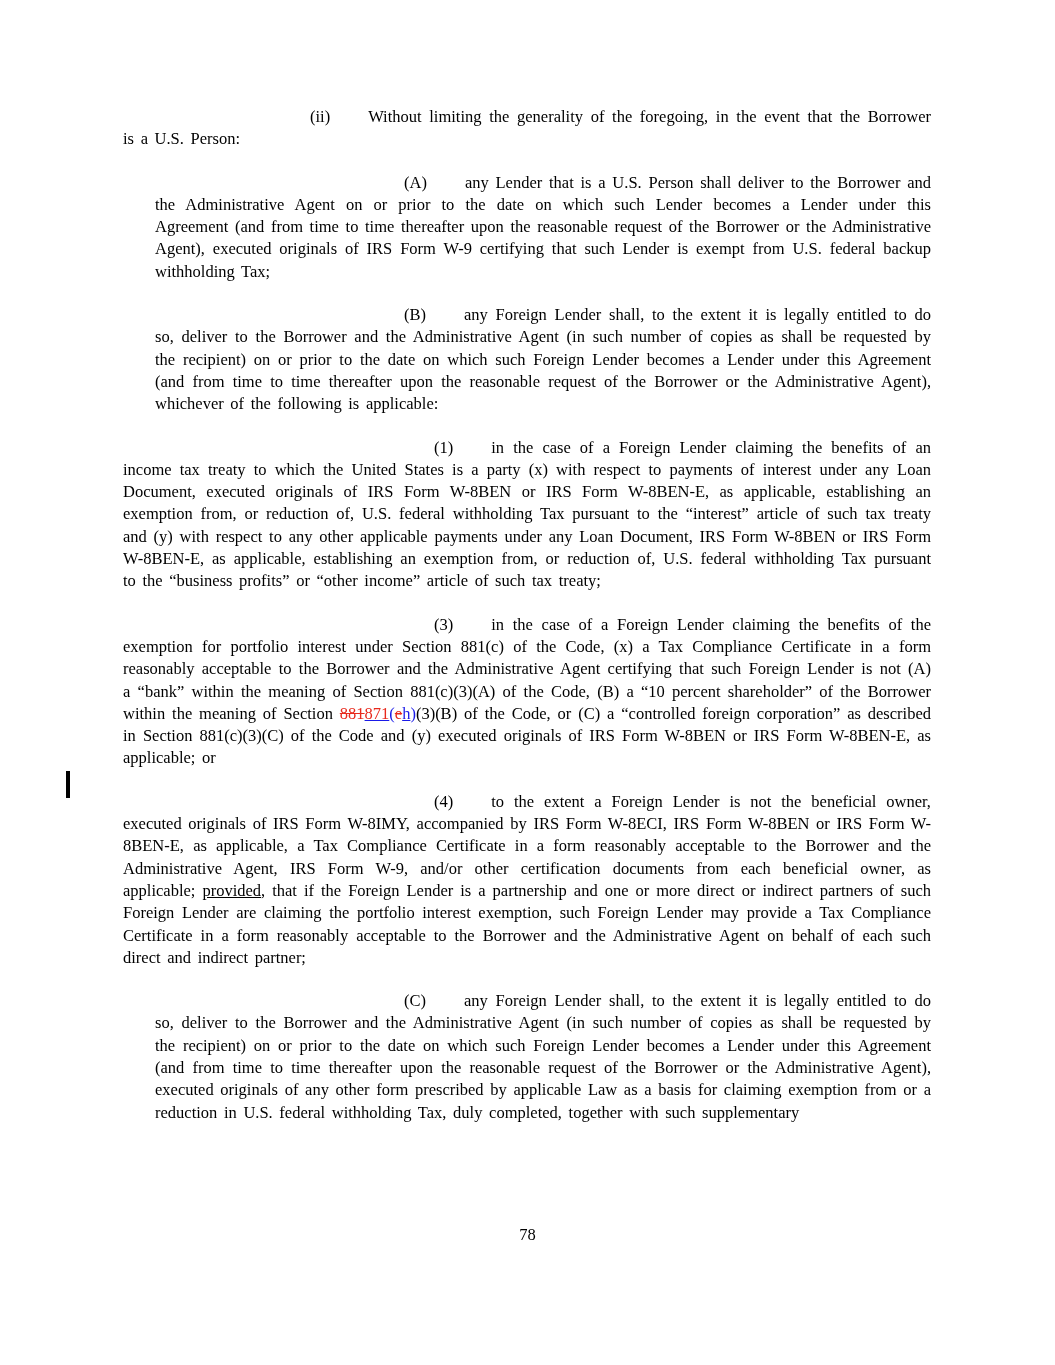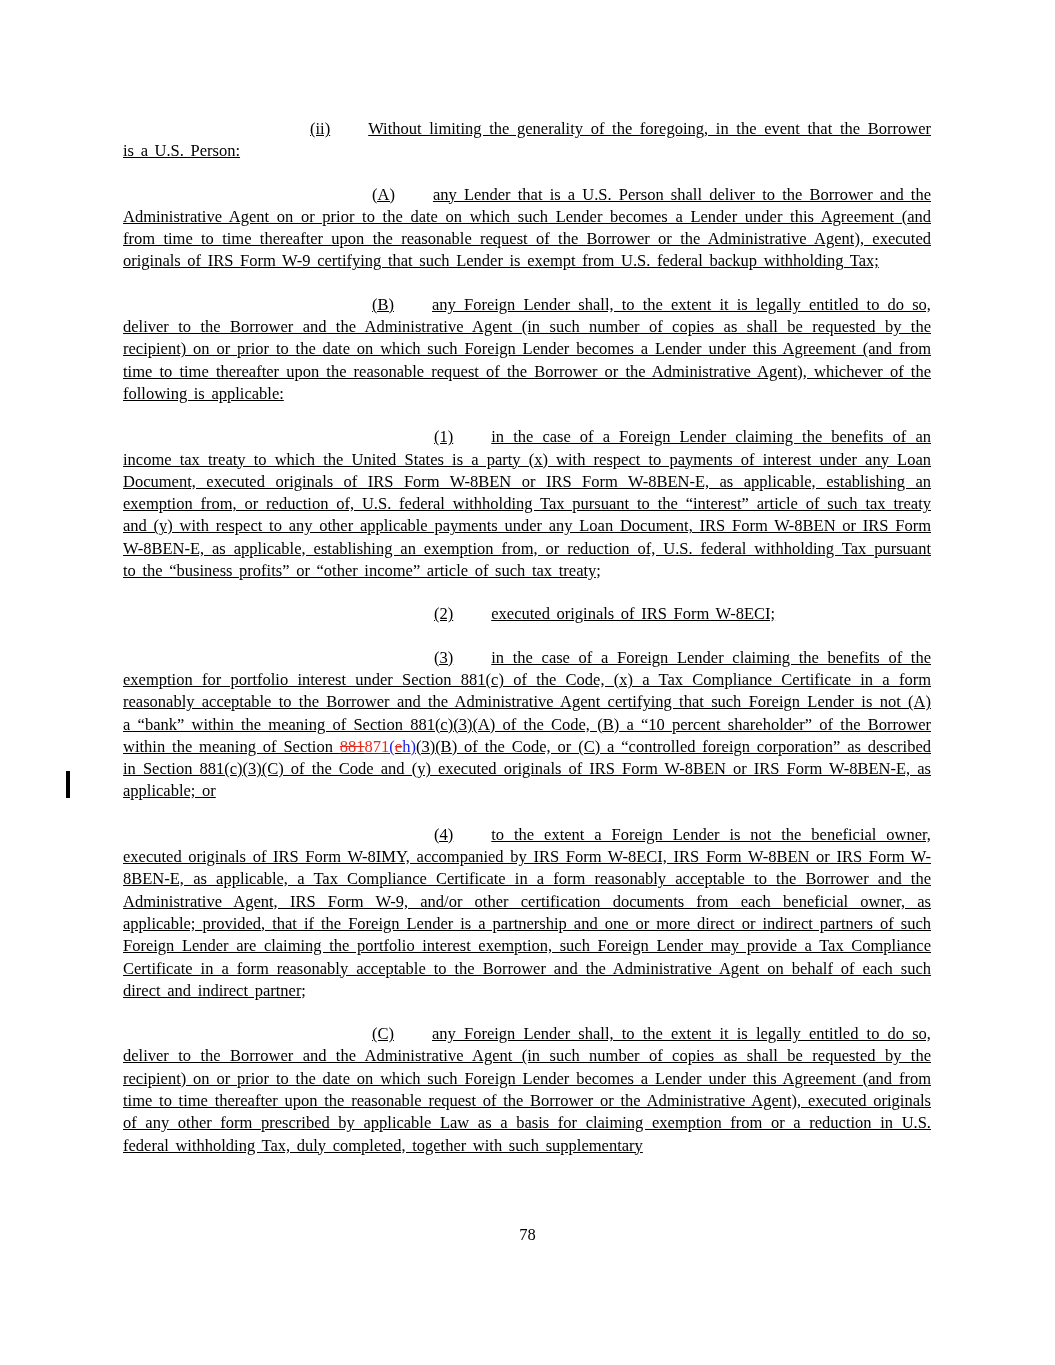--- a/index.html
+++ b/index.html
@@ -16,34 +16,33 @@
     color: #000000;
   }
   .page {
     position: absolute;
     inset: 0;
     background: #ffffff;
   }
   .content {
     position: absolute;
     left: 123px;
-    top: 118px;
+    top: 106px;
     width: 808px;
-    text-decoration: underline;
   }
   .para {
     font-size: 16.5px;
     line-height: 22.3px;
     text-align: justify;
     margin: 0 0 21px 0;
     word-spacing: 2.5px;
   }
   .para:last-child { margin-bottom: 0; }
   .lvl1 { text-indent: 187px; }
-  .lvl2 { text-indent: 249px; }
+  .lvl2 { text-indent: 249px; margin-left: 32px; }
   .lvl3 { text-indent: 311px; }
   .ptab {
     display: inline-block;
     width: 38px;
   }
   .seg-del {
     color: var(--deletion_red, #e8291c);
     text-decoration: line-through;
     text-decoration-color: var(--deletion_red, #e8291c);
   }
@@ -87,21 +86,20 @@
 
 <div class="page">
 
   <div class="change-bar"></div>
 
   <div class="content">
     <p class="para lvl1"><span class="plabel">(ii)</span><span class="ptab"></span><span class="seg">Without limiting the generality of the foregoing, in the event that the Borrower is a U.S. Person:</span></p>
     <p class="para lvl2"><span class="plabel">(A)</span><span class="ptab"></span><span class="seg">any Lender that is a U.S. Person shall deliver to the Borrower and the Administrative Agent on or prior to the date on which such Lender becomes a Lender under this Agreement (and from time to time thereafter upon the reasonable request of the Borrower or the Administrative Agent), executed originals of IRS Form W-9 certifying that such Lender is exempt from U.S. federal backup withholding Tax;</span></p>
     <p class="para lvl2"><span class="plabel">(B)</span><span class="ptab"></span><span class="seg">any Foreign Lender shall, to the extent it is legally entitled to do so, deliver to the Borrower and the Administrative Agent (in such number of copies as shall be requested by the recipient) on or prior to the date on which such Foreign Lender becomes a Lender under this Agreement (and from time to time thereafter upon the reasonable request of the Borrower or the Administrative Agent), whichever of the following is applicable:</span></p>
     <p class="para lvl3"><span class="plabel">(1)</span><span class="ptab"></span><span class="seg">in the case of a Foreign Lender claiming the benefits of an income tax treaty to which the United States is a party (x) with respect to payments of interest under any Loan Document, executed originals of IRS Form W-8BEN or IRS Form W-8BEN-E, as applicable, establishing an exemption from, or reduction of, U.S. federal withholding Tax pursuant to the “interest” article of such tax treaty and (y) with respect to any other applicable payments under any Loan Document, IRS Form W-8BEN or IRS Form W-8BEN-E, as applicable, establishing an exemption from, or reduction of, U.S. federal withholding Tax pursuant to the “business profits” or “other income” article of such tax treaty;</span></p>
-    <p class="para lvl3"><span class="plabel">(2)</span><span class="ptab"></span><span class="seg">executed originals of IRS Form W-8ECI;</span></p>
     <p class="para lvl3"><span class="plabel">(3)</span><span class="ptab"></span><span class="seg">in the case of a Foreign Lender claiming the benefits of the exemption for portfolio interest under Section 881(c) of the Code, (x) a Tax Compliance Certificate in a form reasonably acceptable to the Borrower and the Administrative Agent certifying that such Foreign Lender is not (A) a “bank” within the meaning of Section 881(c)(3)(A) of the Code, (B) a “10 percent shareholder” of the Borrower within the meaning of Section </span><span class="seg seg-del">881</span><span class="seg seg-ins">871</span><span class="seg seg-b">(</span><span class="seg seg-del">e</span><span class="seg seg-insb">h</span><span class="seg seg-b">)</span><span class="seg">(3)(B) of the Code, or (C) a “controlled foreign corporation” as described in Section 881(c)(3)(C) of the Code and (y) executed originals of IRS Form W-8BEN or IRS Form W-8BEN-E, as applicable; or</span></p>
     <p class="para lvl3"><span class="plabel">(4)</span><span class="ptab"></span><span class="seg">to the extent a Foreign Lender is not the beneficial owner, executed originals of IRS Form W-8IMY, accompanied by IRS Form W-8ECI, IRS Form W-8BEN or IRS Form W-8BEN-E, as applicable, a Tax Compliance Certificate in a form reasonably acceptable to the Borrower and the Administrative Agent, IRS Form W-9, and/or other certification documents from each beneficial owner, as applicable; </span><span class="seg seg-u">provided</span><span class="seg">, that if the Foreign Lender is a partnership and one or more direct or indirect partners of such Foreign Lender are claiming the portfolio interest exemption, such Foreign Lender may provide a Tax Compliance Certificate in a form reasonably acceptable to the Borrower and the Administrative Agent on behalf of each such direct and indirect partner;</span></p>
     <p class="para lvl2"><span class="plabel">(C)</span><span class="ptab"></span><span class="seg">any Foreign Lender shall, to the extent it is legally entitled to do so, deliver to the Borrower and the Administrative Agent (in such number of copies as shall be requested by the recipient) on or prior to the date on which such Foreign Lender becomes a Lender under this Agreement (and from time to time thereafter upon the reasonable request of the Borrower or the Administrative Agent), executed originals of any other form prescribed by applicable Law as a basis for claiming exemption from or a reduction in U.S. federal withholding Tax, duly completed, together with such supplementary</span></p>
   </div>
 
   <div class="pagenum">78</div>
 
 </div>
 
 </body></html>

